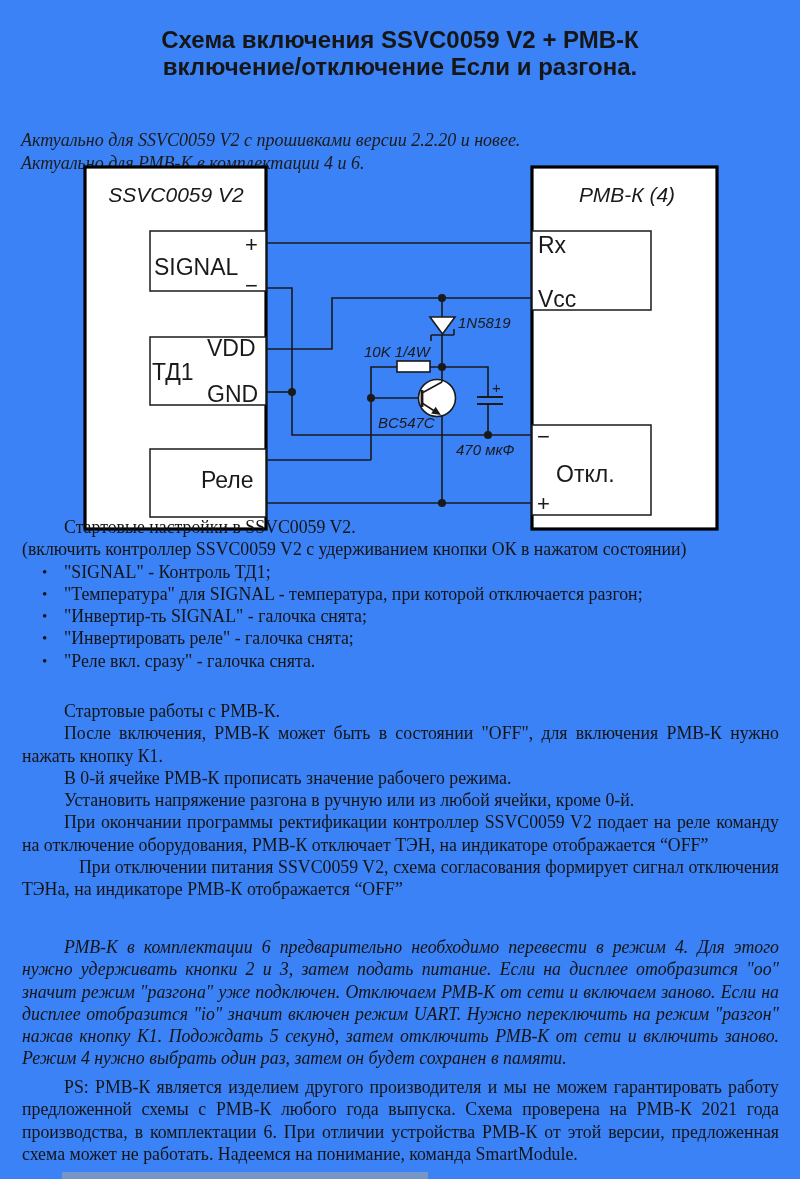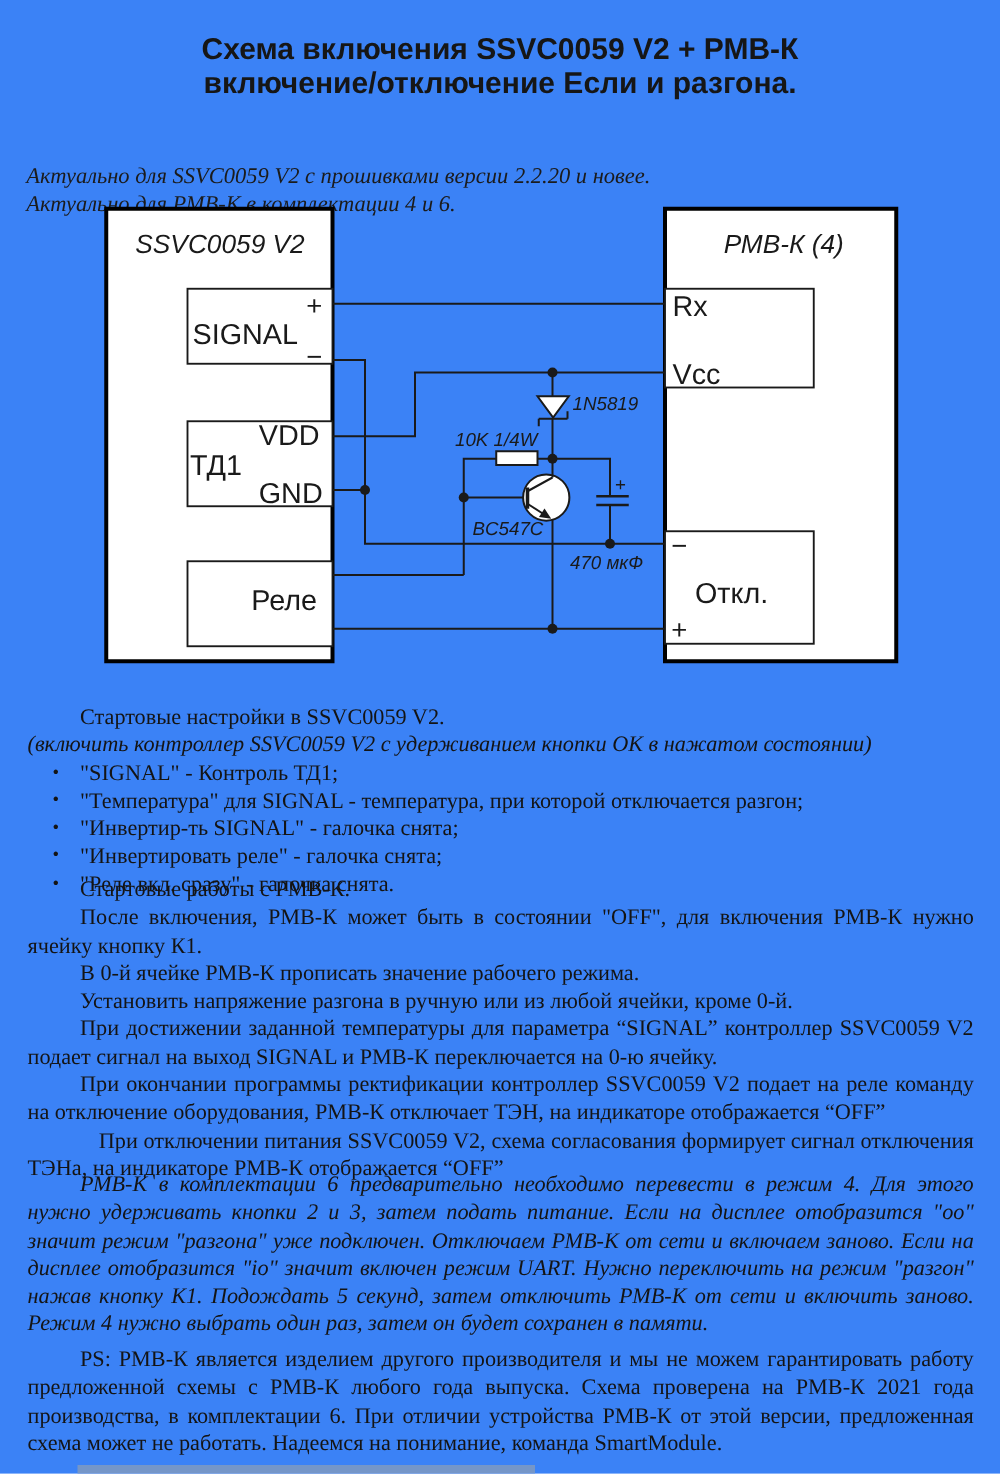--- a/index.html
+++ b/index.html
@@ -51,21 +51,21 @@
   .tblock {
     position: absolute;
     left: 22px;
     width: 757px;
     font-size: 17.8px;
     line-height: 22.3px;
     text-align: justify;
   }
   .tblock p { margin: 0; text-indent: 42px; }
   .tblock p.indent-lg { text-indent: 57px; }
-  .tblock p.note { text-indent: 0; font-style: italic; }
+  .tblock p.note { text-indent: 0; }
   .tblock.italic { font-style: italic; }
   ul.bullets { margin: 0; padding: 0; list-style: none; text-align: left; }
   ul.bullets li { position: relative; padding-left: 42px; }
   ul.bullets li .bdot {
     position: absolute; left: 20px; top: 0;
     font-size: 15px;
   }
   .next-page-bar {
     position: absolute;
     left: 62px; top: 1172px;
@@ -164,38 +164,37 @@
       <text class="st-sign" x="537" y="499">+</text>
 
       <text class="st-comp" x="458" y="316">1N5819</text>
       <text class="st-comp" x="364" y="345">10K 1/4W</text>
       <text class="st-comp" x="378" y="416">BC547C</text>
       <text class="st-comp" x="456" y="443">470 мкФ</text>
       <text class="st-comp-sm" x="492" y="381">+</text>
     </svg>
   </div>
 
-  <div class="tblock" style="top:562px">
+  <div class="tblock" style="top:516px">
     <p>Стартовые настройки в SSVC0059 V2.</p>
     <p class="note">(включить контроллер SSVC0059 V2 с удерживанием кнопки ОК в нажатом состоянии)</p>
     <ul class="bullets">
       <li><span class="bdot">•</span><span>"SIGNAL" - Контроль ТД1;</span></li>
       <li><span class="bdot">•</span><span>"Температура" для SIGNAL - температура, при которой отключается разгон;</span></li>
       <li><span class="bdot">•</span><span>"Инвертир-ть SIGNAL" - галочка снята;</span></li>
       <li><span class="bdot">•</span><span>"Инвертировать реле" - галочка снята;</span></li>
       <li><span class="bdot">•</span><span>"Реле вкл. сразу" - галочка снята.</span></li>
     </ul>
   </div>
 
   <div class="tblock" style="top:700px">
     <p>Стартовые работы с РМВ-К.</p>
-    <p>После включения, РМВ-К может быть в состоянии "OFF", для включения РМВ-К нужно ячейку кнопку К1.</p>
+    <p>После включения, РМВ-К может быть в состоянии "OFF", для включения РМВ-К нужно нажать кнопку К1.</p>
     <p>В 0-й ячейке РМВ-К прописать значение рабочего режима.</p>
     <p>Установить напряжение разгона в ручную или из любой ячейки, кроме 0-й.</p>
-    <p>При достижении заданной температуры для параметра “SIGNAL” контроллер SSVC0059 V2 подает сигнал на выход SIGNAL и РМВ-К переключается на 0-ю ячейку.</p>
     <p>При окончании программы ректификации контроллер SSVC0059 V2 подает на реле команду на отключение оборудования, РМВ-К отключает ТЭН, на индикаторе отображается “OFF”</p>
     <p class="indent-lg">При отключении питания SSVC0059 V2, схема согласования формирует сигнал отключения ТЭНа, на индикаторе РМВ-К отображается “OFF”</p>
   </div>
 
   <div class="tblock italic" style="top:936px">
     <p>РМВ-К в комплектации 6 предварительно необходимо перевести в режим 4. Для этого нужно удерживать кнопки 2 и 3, затем подать питание. Если на дисплее отобразится "oo" значит режим "разгона" уже подключен. Отключаем РМВ-К от сети и включаем заново. Если на дисплее отобразится "io" значит включен режим UART. Нужно переключить на режим "разгон" нажав кнопку К1. Подождать 5 секунд, затем отключить РМВ-К от сети и включить заново. Режим 4 нужно выбрать один раз, затем он будет сохранен в памяти.</p>
   </div>
 
   <div class="tblock" style="top:1076px">
     <p>PS: РМВ-К является изделием другого производителя и мы не можем гарантировать работу предложенной схемы с РМВ-К любого года выпуска. Схема проверена на РМВ-К 2021 года производства, в комплектации 6. При отличии устройства РМВ-К от этой версии, предложенная схема может не работать. Надеемся на понимание, команда SmartModule.</p>

